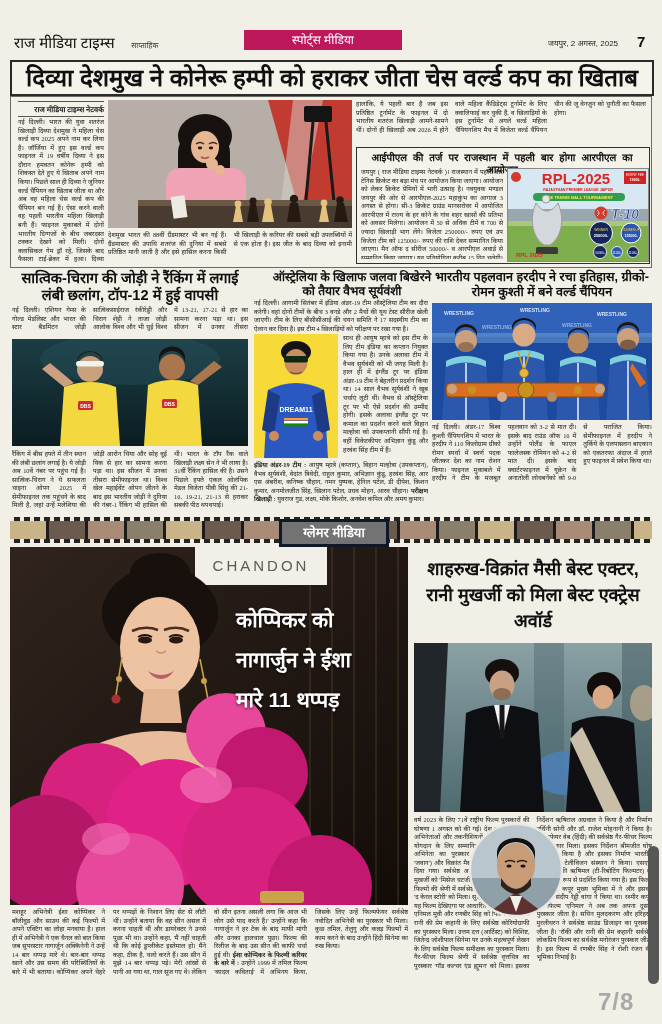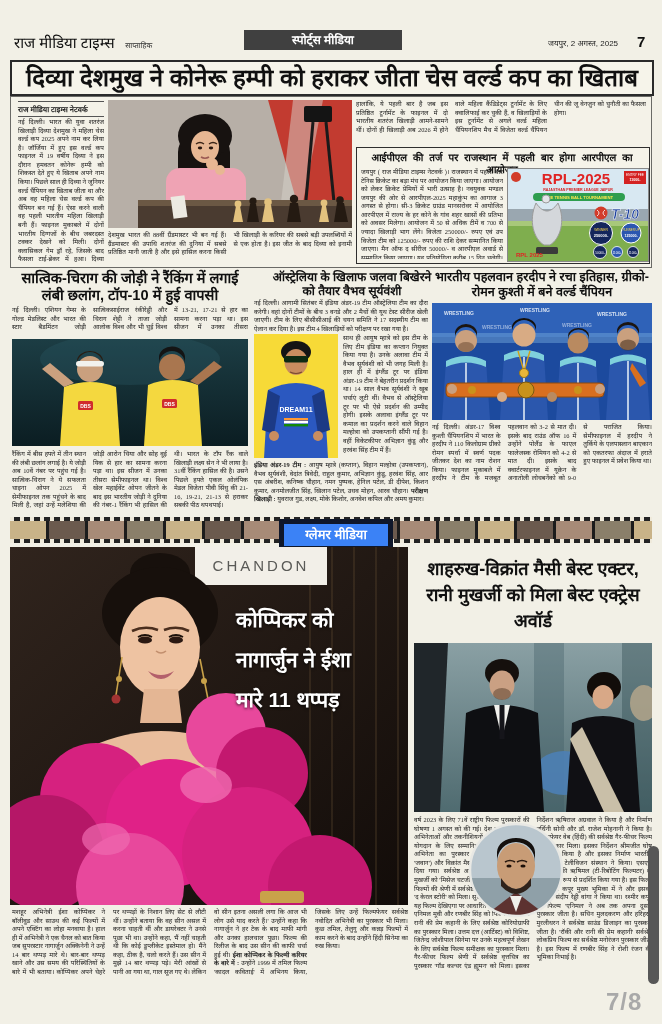--- a/index.html
+++ b/index.html
@@ -7,42 +7,42 @@
   #page{position:relative;width:662px;height:1024px;margin:0 auto;background:#f2f0e6;overflow:hidden;}
   .abs{position:absolute;}
   .hl{font-weight:bold;color:#101010;text-align:center;line-height:1.18;}
   .t{font-size:6.4px;line-height:1.34;text-align:justify;color:#1d1d1d;overflow:hidden;font-family:"Liberation Serif",serif;}
   .cols2{column-count:2;column-gap:7px;}
   .cols3{column-count:3;column-gap:7px;}
   .cols4{column-count:4;column-gap:8px;}
   .box{border:1px solid #6a6a66;}
   .masthead-title{font-weight:normal;font-size:15px;color:#0d0d0d;}
   .masthead-sub{font-size:7.5px;color:#333;}
-  .section-pill{background:#404040;color:#fff;font-weight:bold;font-size:12px;text-align:center;line-height:20px;}
+  .section-pill{background:#be185d;color:#fff;font-weight:normal;font-size:12px;text-align:center;line-height:20px;}
   .dateline{font-size:8px;color:#222;margin-left:20px;}
   .pageno{font-weight:bold;font-size:15px;color:#111;}
-  .byline{font-weight:bold;font-size:7.5px;text-align:left;color:#222;border-top:1px solid #555;border-bottom:1px solid #555;padding:2px 0;font-family:"Liberation Serif",serif;}
+  .byline{font-weight:bold;font-size:7.5px;text-align:right;color:#222;border-top:1px solid #555;border-bottom:1px solid #555;padding:2px 0;font-family:"Liberation Serif",serif;}
   .strip{background:#232323;overflow:hidden;}
   .strip .holes{height:4px;background:repeating-linear-gradient(90deg,#efeadb 0 4px,#232323 4px 10px);}
   .strip .frames{height:18px;background:repeating-linear-gradient(90deg,#c9b388 0 36px,#1c1c1c 36px 39px,#6b5a4e 39px 75px,#1c1c1c 75px 78px,#a78b77 78px 114px,#1c1c1c 114px 117px,#8a7f6a 117px 153px,#1c1c1c 153px 156px);}
-  .glam-label{background:#3b82f6;color:#fff;font-weight:bold;font-size:13px;text-align:center;line-height:22px;border:5px solid #0f172a;}
+  .glam-label{background:#737373;color:#fff;font-weight:bold;font-size:13px;text-align:center;line-height:22px;border:3px solid #0f172a;}
   .overlay-hl{color:#fff;font-weight:bold;font-size:21px;line-height:1.9;text-shadow:0 1px 3px rgba(0,0,0,.8);}
   .subbold{font-weight:bold;}
   .scrollthumb{background:#575757;border-radius:6px;}
   .pgind{color:#a9a9a9;font-size:24px;font-weight:bold;letter-spacing:1px;}
   svg text{font-family:"Liberation Sans",sans-serif;}
 </style>
 </head>
 <body>
 
 <div id="page">
 
   <div class="abs" style="left:14px;top:32px;">
     <span class="masthead-title">राज मीडिया टाइम्स</span>
-    <span class="masthead-sub" style="margin-left:6px;font-family:Liberation Mono, monospace;">साप्ताहिक</span>
+    <span class="masthead-sub" style="margin-left:12px;font-family:Liberation Mono, monospace;">साप्ताहिक</span>
   </div>
   <div class="abs section-pill" style="left:244px;top:30px;width:158px;height:20px;">स्पोर्ट्स मीडिया</div>
   <div class="abs dateline" style="left:528px;top:37px;">जयपुर, 2 अगस्त, 2025</div>
   <div class="abs pageno" style="left:637px;top:33px;">7</div>
 
   <div class="abs hl" style="left:10px;top:60px;width:640px;height:32px;border:2px solid #2a2a2a;font-size:24px;line-height:32px;background:#f6f4ea;">दिव्या देशमुख ने कोनेरू हम्पी को हराकर जीता चेस वर्ल्ड कप का खिताब</div>
 
   <div class="abs box" style="left:10px;top:96px;width:640px;height:170px;background:#f4f2e8;"></div>
   <div class="abs byline" style="left:18px;top:101px;width:86px;">राज मीडिया टाइम्स नेटवर्क</div>
   <div class="abs t" style="left:18px;top:118px;width:86px;height:144px;">नई दिल्ली। भारत की युवा शतरंज खिलाड़ी दिव्या देशमुख ने महिला चेस वर्ल्ड कप 2025 अपने नाम कर लिया है। जॉर्जिया में हुए इस वर्ल्ड कप फाइनल में 19 वर्षीय दिव्या ने इस दौरान हमवतन कोनेरू हम्पी को शिकस्त देते हुए ये खिताब अपने नाम किया। पिछले साल ही दिव्या ने जूनियर वर्ल्ड चैंपियन का खिताब जीता था और अब वह महिला चेस वर्ल्ड कप की चैंपियन बन गई हैं। ऐसा करने वाली वह पहली भारतीय महिला खिलाड़ी बनी हैं। फाइनल मुकाबले में दोनों भारतीय दिग्गजों के बीच जबरदस्त टक्कर देखने को मिली। दोनों क्लासिकल गेम ड्रॉ रहे, जिसके बाद फैसला टाई-ब्रेकर में हुआ। दिव्या देशमुख ने हम्पी को 1.5-0.5 से हराकर न केवल खिताब जीता बल्कि एक नया इतिहास भी रच दिया। वह शतरंज वर्ल्ड कप जीतने वाली पहली भारतीय महिला बन गई हैं। इस ऐतिहासिक जीत के साथ ही दिव्या...</div>
@@ -130,21 +130,21 @@
       <circle cx="92" cy="83" r="6.5" fill="#14265c" stroke="#fff" stroke-width="0.8"></circle>
       <text x="92" y="85" font-size="3" fill="#fff" text-anchor="middle">50000-</text>
       <circle cx="109" cy="83" r="5.5" fill="#2b57b0" stroke="#fff" stroke-width="0.8"></circle>
       <text x="109" y="85" font-size="2.8" fill="#fff" text-anchor="middle">11000-</text>
       <circle cx="125" cy="83" r="5.5" fill="#14265c" stroke="#fff" stroke-width="0.8"></circle>
       <text x="125" y="85" font-size="2.8" fill="#fff" text-anchor="middle">11000-</text>
     </g>
     <text x="8" y="88" font-size="6" font-weight="bold" fill="#e02424">RPL 2025</text>
   </svg>
 
-  <div class="abs hl" style="left:12px;top:270px;width:236px;font-size:14.6px;">सात्विक-चिराग की जोड़ी ने रैंकिंग में लगाई लंबी छलांग, टॉप-10 में हुई वापसी</div>
+  <div class="abs hl" style="left:12px;top:270px;width:236px;font-size:14.6px;">सात्विक-चिराग की जोड़ी ने रैंकिंग में लगाई लंबी छलांग, टॉप-12 में हुई वापसी</div>
   <div class="abs t cols3" style="left:12px;top:306px;width:236px;height:31px;">नई दिल्ली। एशियन गेम्स के गोल्ड मेडलिस्ट और भारत की स्टार बैडमिंटन जोड़ी सात्विकसाईराज रंकीरेड्डी और चिराग शेट्टी ने ताजा जोड़ी आलोक विश्व और भी चुई विश्व में 13-21, 17-21 से हार का सामना करना पड़ा था। इस सीजन में उनका तीसरा सेमीफाइनल था। खिलाड़ी लय पाने में भी लगे, रैंकिंग में दो स्थान की छलांग लगाकर 17वें स्थान पर जगह बना ली है। उनके अब 34442 पॉइंट हैं, जो चीन के होनटेशियन चीन से थोड़े ही आगे हैं।</div>
   <svg class="abs" style="left:12px;top:339px;" width="236" height="107" viewBox="0 0 236 107">
     <defs>
         <linearGradient id="bdg" x1="0" y1="0" x2="0" y2="1">
           <stop offset="0" stop-color="#1c3d44"></stop>
           <stop offset="1" stop-color="#0b1d22"></stop>
         </linearGradient>
       </defs>
     <rect width="236" height="107" fill="url(#bdg)"></rect>
     <ellipse cx="118" cy="20" rx="90" ry="26" fill="#2c5a63" opacity="0.35"></ellipse>
@@ -366,16 +366,16 @@
       <ellipse cx="48" cy="44" rx="19" ry="23" fill="#c89c76"></ellipse>
       <path d="M29,40 a19,20 0 0 1 38,0 l0,-10 a19,14 0 0 0 -38,0 Z" fill="#14100e"></path>
       <path d="M33,56 Q48,78 63,56 L63,64 Q48,80 33,64 Z" fill="#2e221b"></path>
       <path d="M37,40 q5,-3 10,0 M49,40 q5,-3 10,0" stroke="#2a1a10" stroke-width="1.6" fill="none"></path>
       <ellipse cx="41" cy="44" rx="2.6" ry="1.6" fill="#1c0f08"></ellipse>
       <ellipse cx="55" cy="44" rx="2.6" ry="1.6" fill="#1c0f08"></ellipse>
     </g>
     <circle cx="48" cy="48" r="46" fill="none" stroke="#e8e8e4" stroke-width="2.5"></circle>
   </svg>
 
-  <div class="abs pgind" style="left:598px;top:988px;margin-left:8px;">7/8</div>
+  <div class="abs pgind" style="left:598px;top:988px;">7/8</div>
   <div class="abs scrollthumb" style="left:648px;top:846px;width:11px;height:138px;"></div>
 
 </div>
 
 </body></html>

